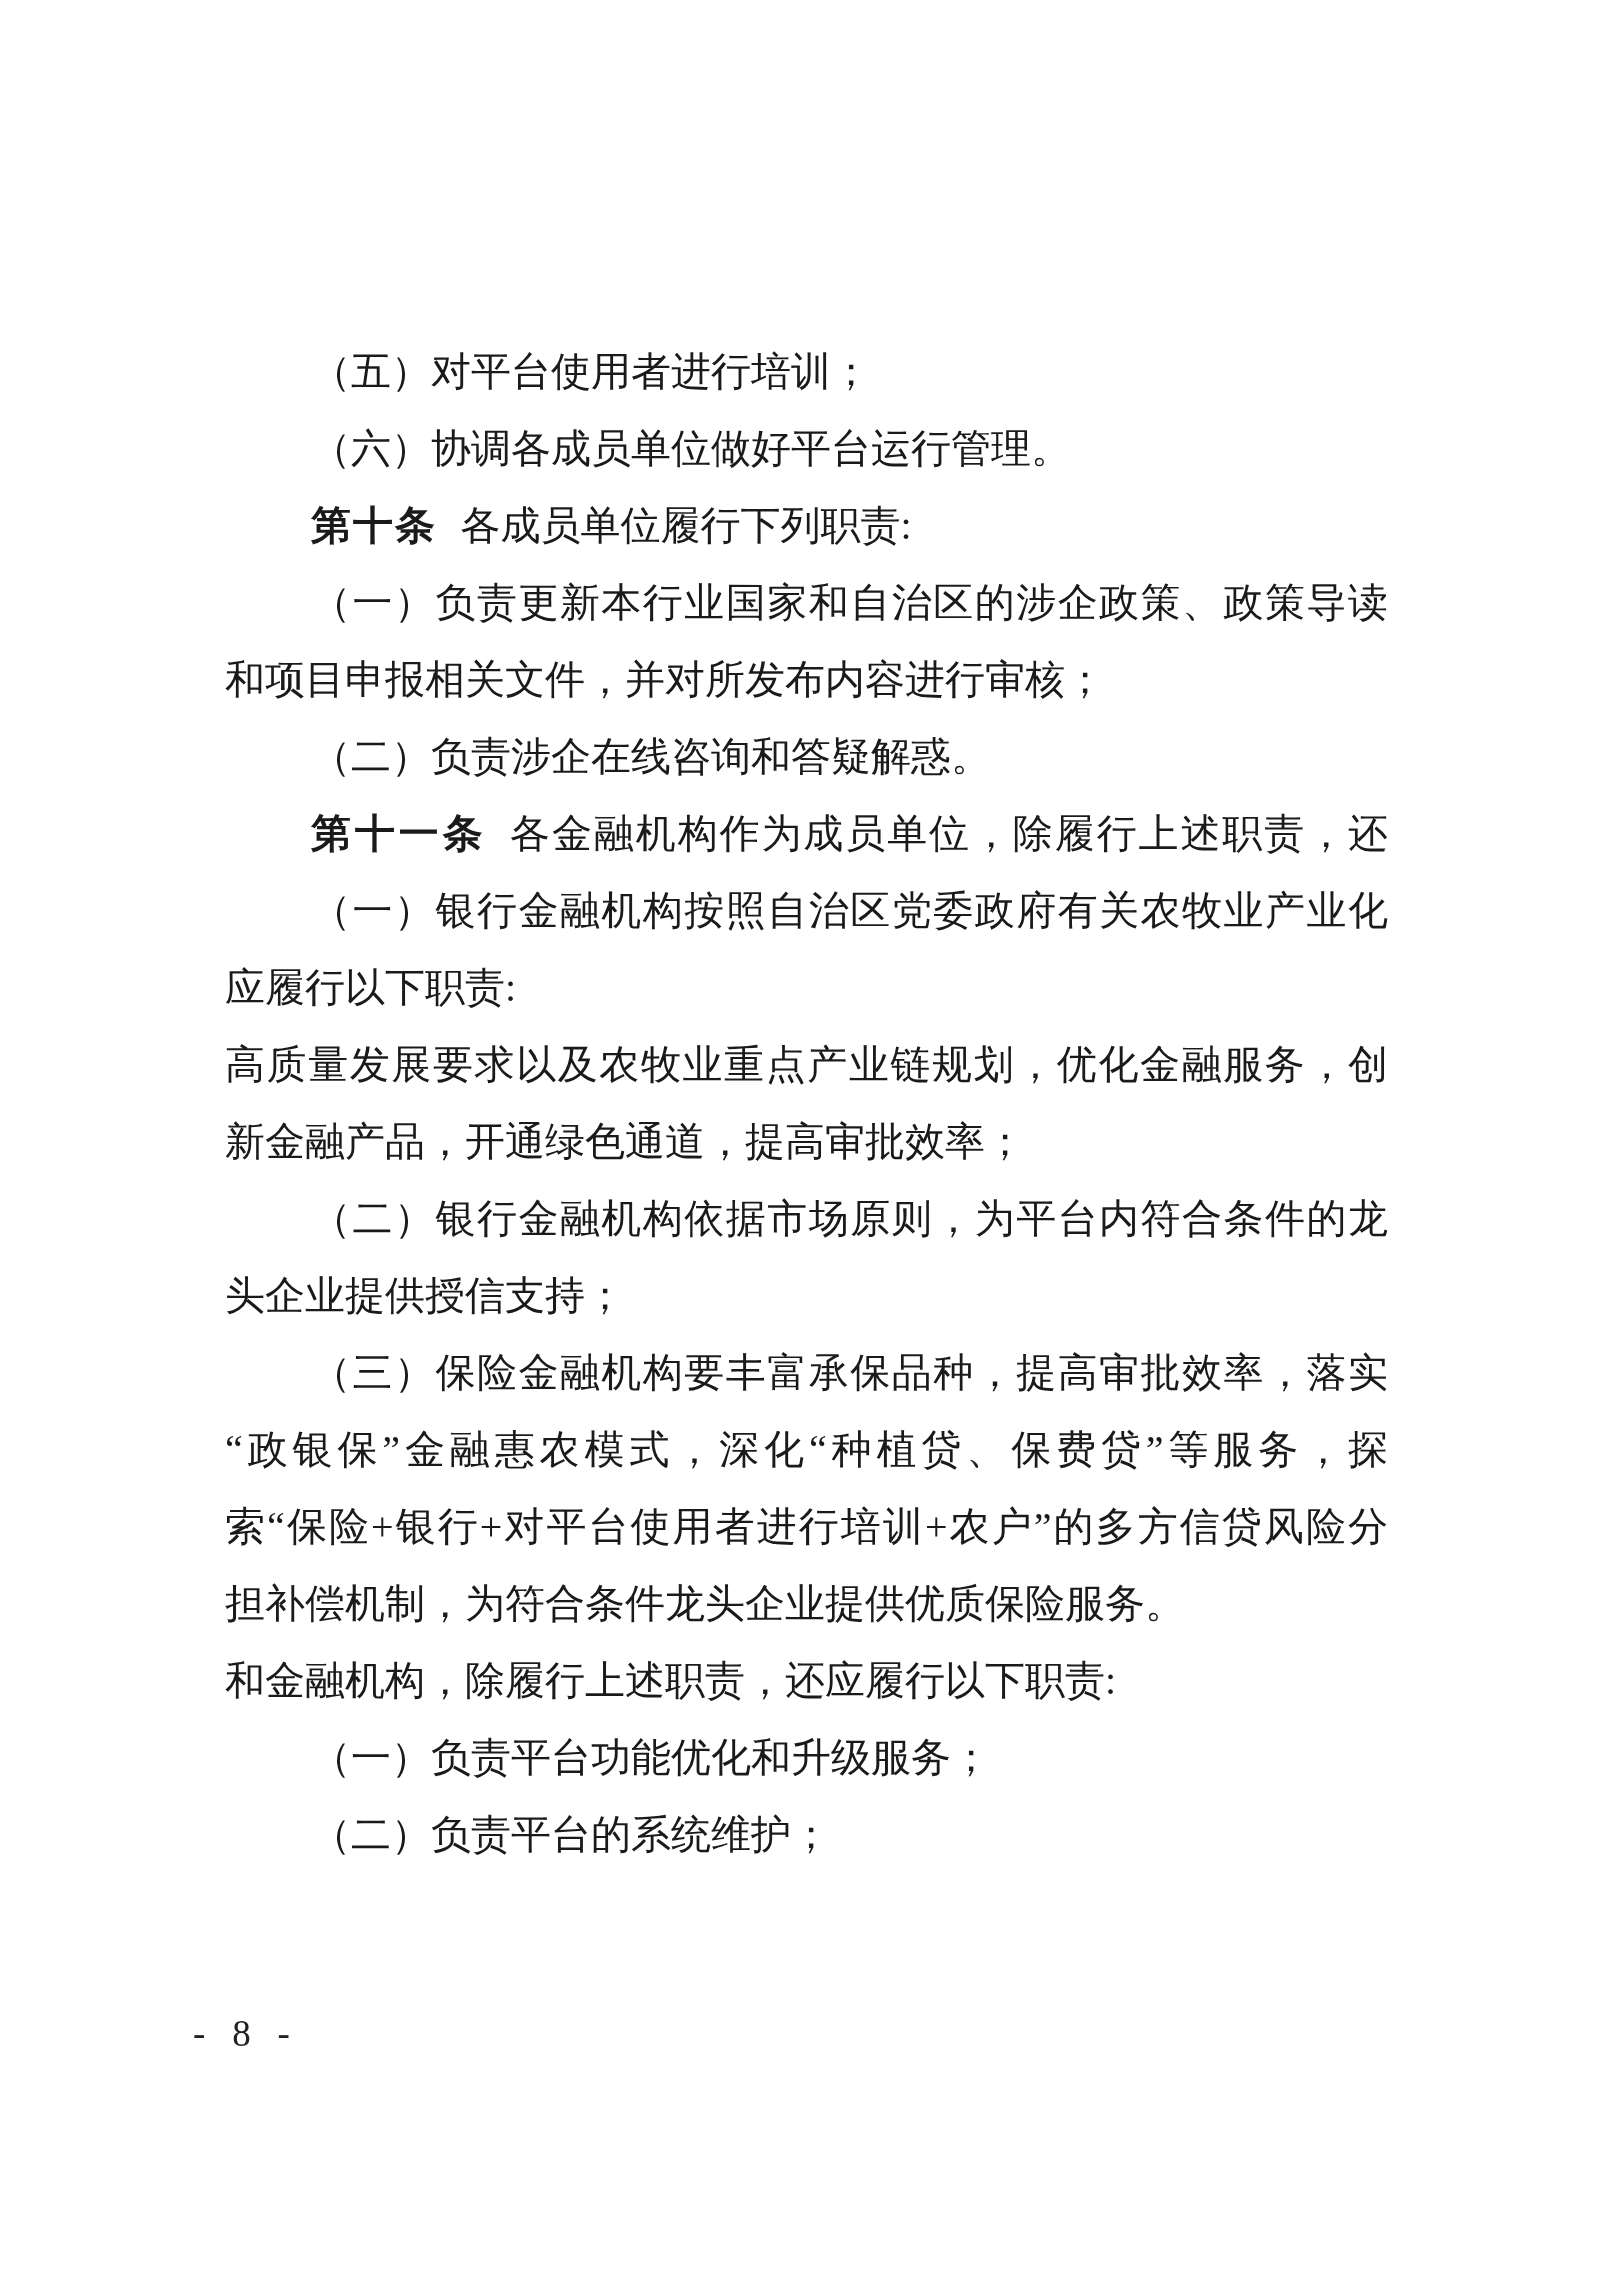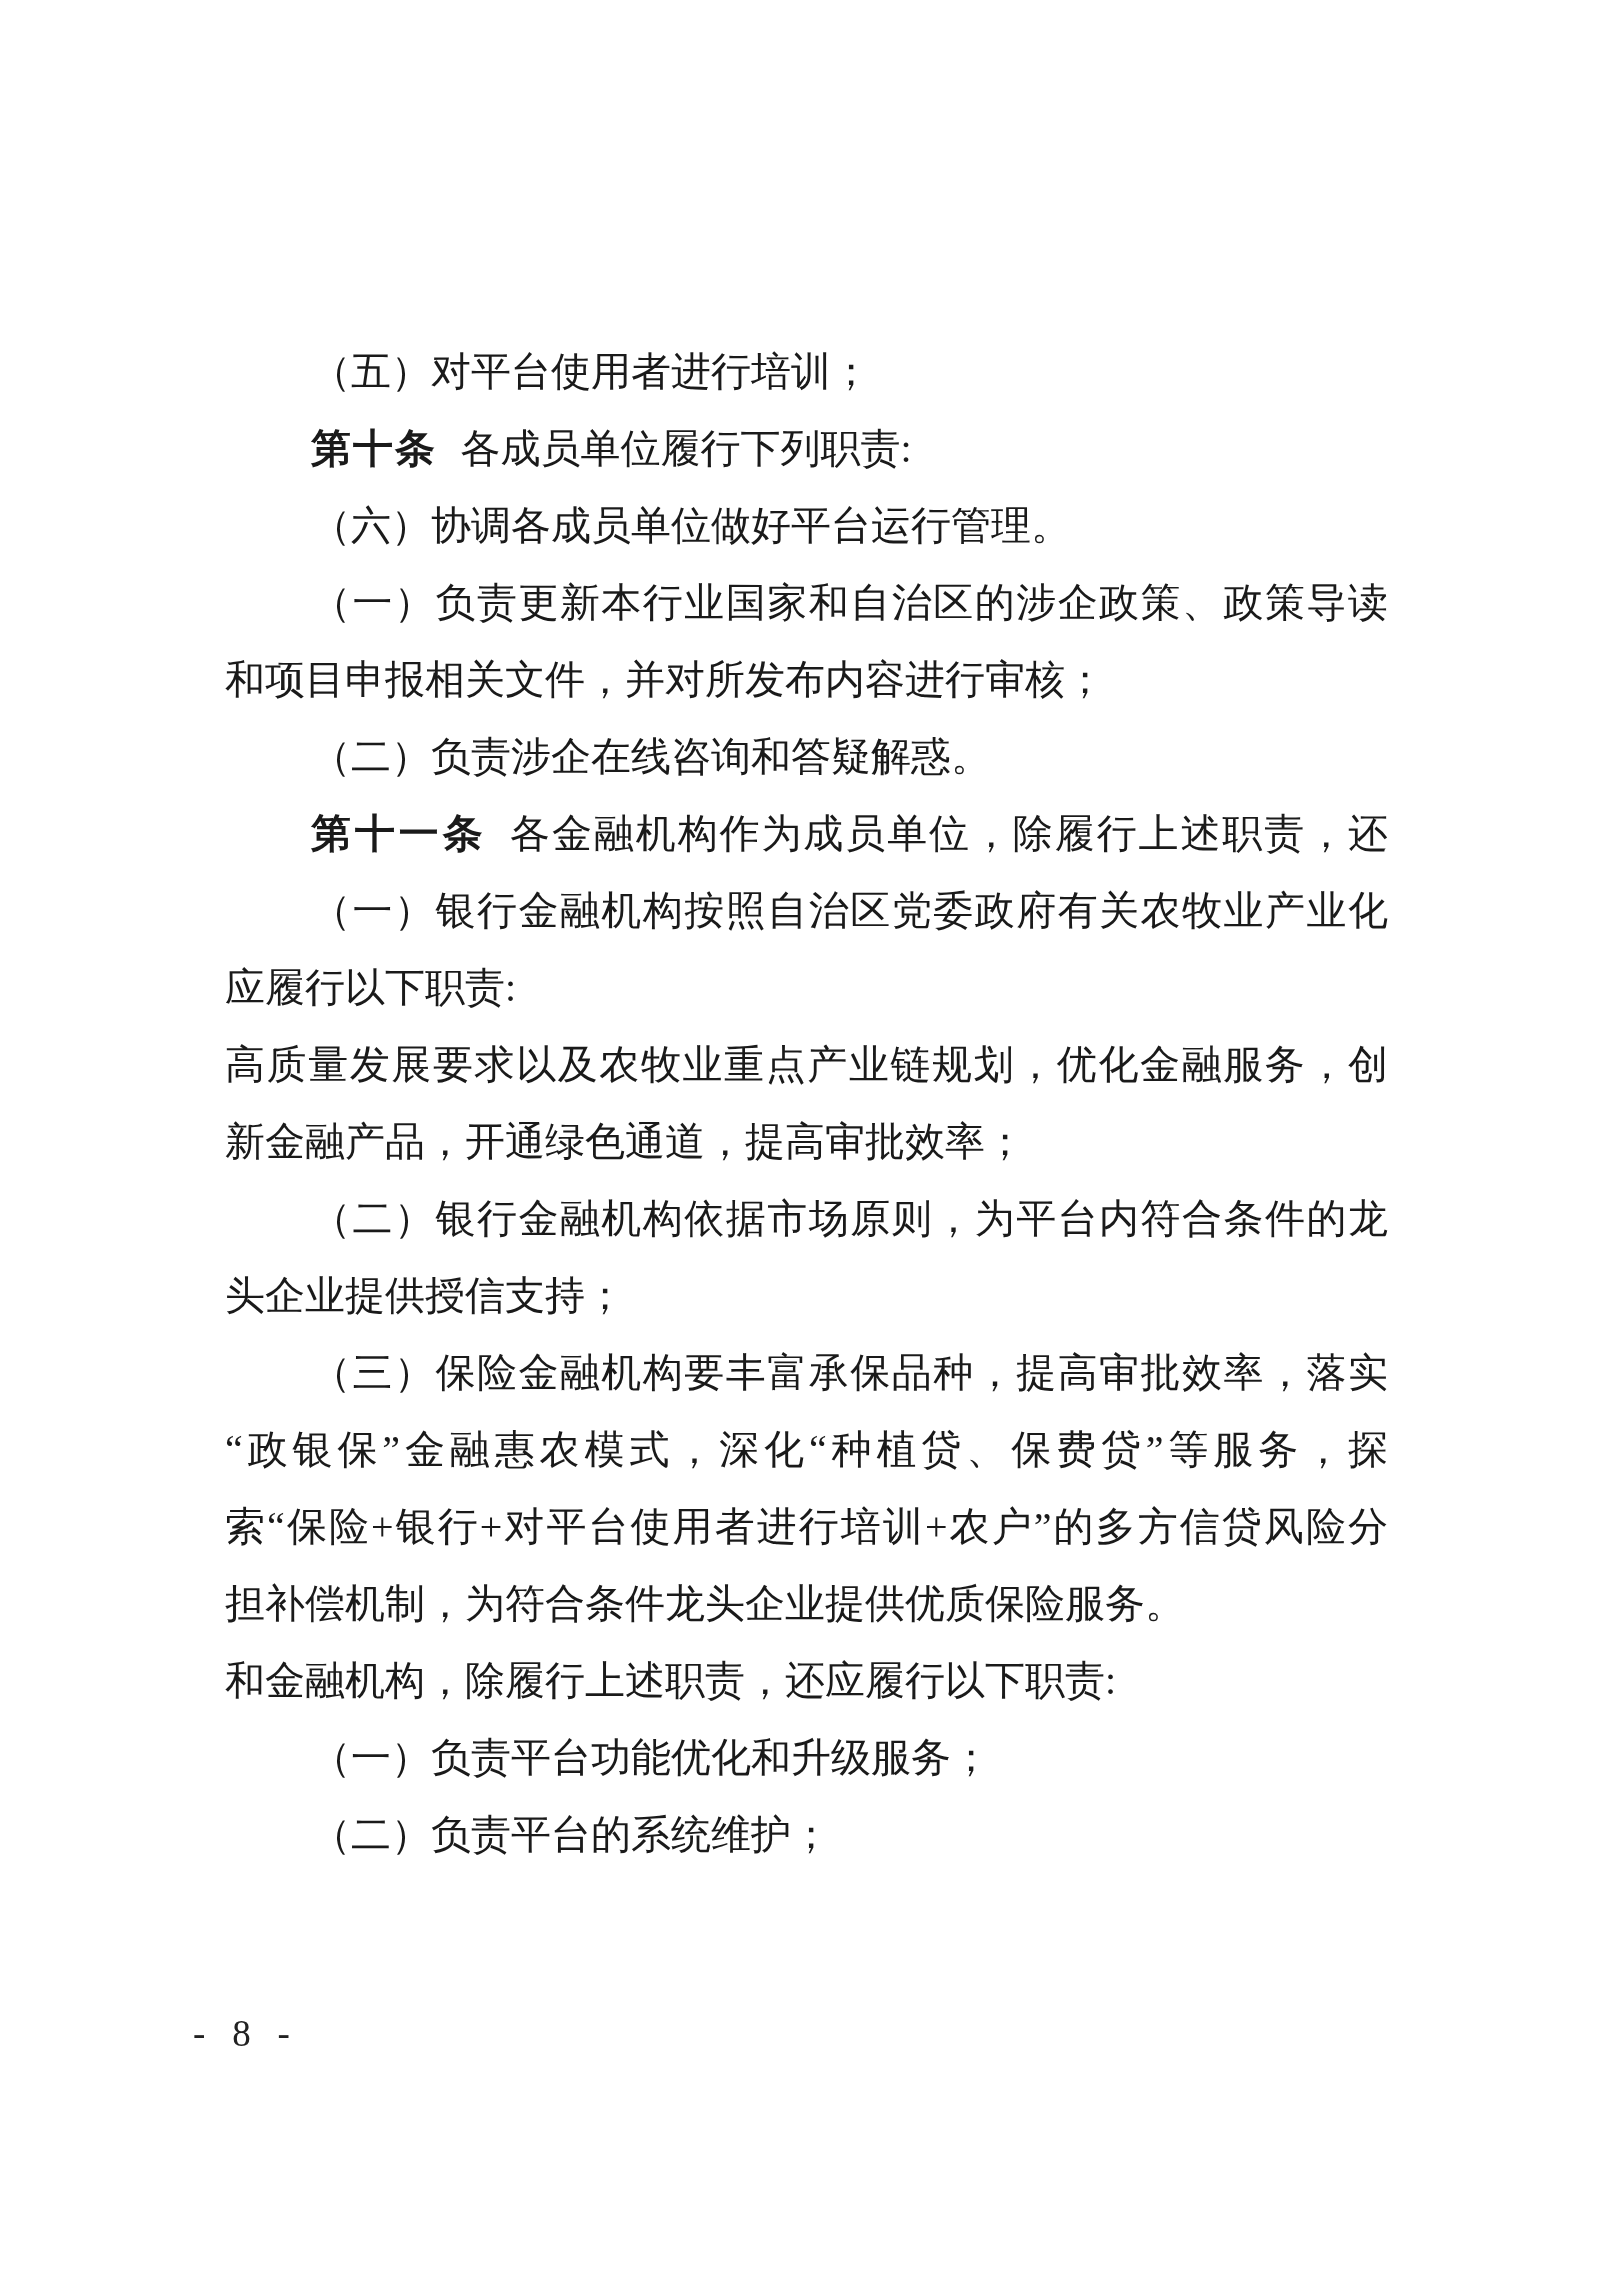--- a/index.html
+++ b/index.html
@@ -53,23 +53,23 @@
     font-family: "Liberation Serif", "DejaVu Serif", serif;
   }
 </style>
 </head>
 <body>
 
 <div class="page">
   <div class="content">
 
     <div class="line indent">（五）对平台使用者进行培训；</div>
+    <div class="line indent">（六）协调各成员单位做好平台运行管理。</div>
+
     <div class="line indent"><span class="head">第十条</span><span>各成员单位履行下列职责:</span></div>
-
-    <div class="line indent">（六）协调各成员单位做好平台运行管理。</div>
 
     <div class="line indent stretch">（一）负责更新本行业国家和自治区的涉企政策、政策导读</div>
     <div class="line">和项目申报相关文件，并对所发布内容进行审核；</div>
     <div class="line indent">（二）负责涉企在线咨询和答疑解惑。</div>
 
     <div class="line indent stretch"><span class="head">第十一条</span><span>各金融机构作为成员单位，除履行上述职责，还</span></div>
 
     <div class="line indent stretch">（一）银行金融机构按照自治区党委政府有关农牧业产业化</div>
     <div class="line">应履行以下职责:</div>
     <div class="line stretch">高质量发展要求以及农牧业重点产业链规划，优化金融服务，创</div>

